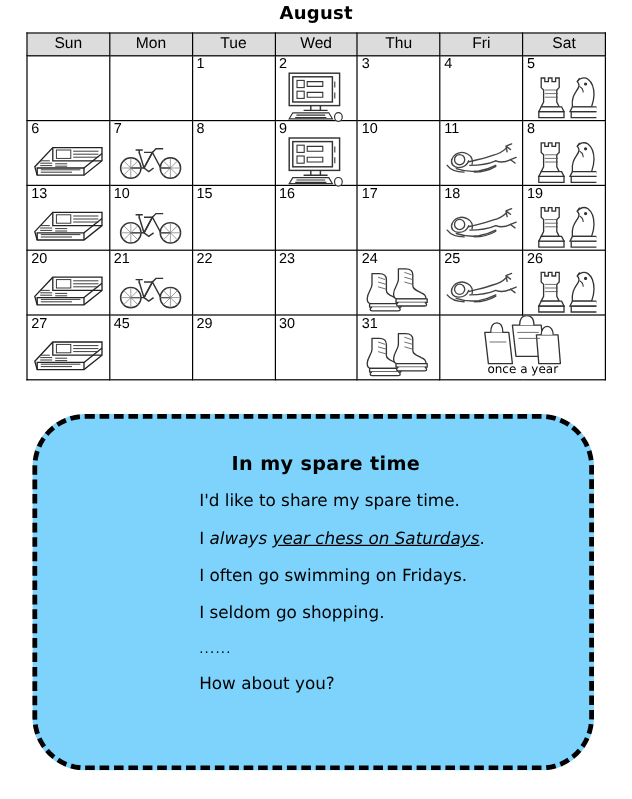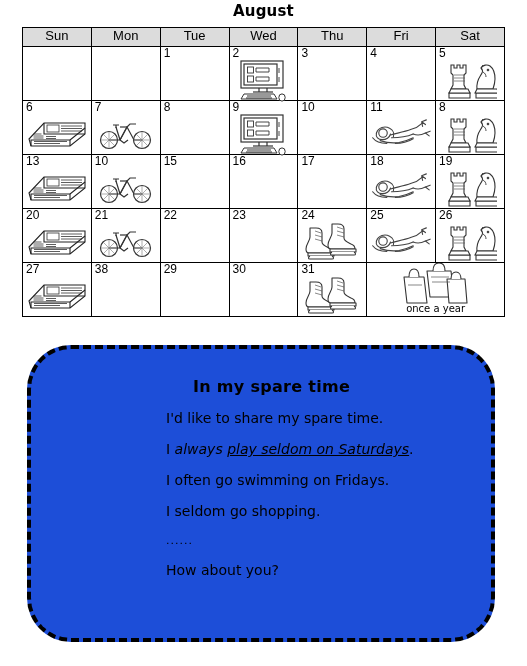--- a/index.html
+++ b/index.html
@@ -93,21 +93,21 @@
   
   #spare-time-panel {
     position: absolute;
     left: 27px;
     top: 345px;
     width: 468px;
     height: 297px;
     border: 4px dashed #000000;
     border-radius: 44px;
     box-sizing: border-box;
-    background: #1d4ed8;
+    background: #7dd3fc;
   }
   #panel-inner {
     position: absolute;
     left: 135px;
     top: 28px;
     width: 330px;
   }
   #panel-heading {
     font-size: 16px;
     font-weight: bold;
@@ -564,21 +564,21 @@
       <rect x="23" y="10" width="12" height="7"></rect>
       <path d="M37 11h21M37 13.5h21M37 16h21"></path>
       <path d="M10 26.5h33M10 28.5h26"></path>
       <path d="M9.5 23h10M9.5 21h10M9.5 19h8"></path>
       <path d="M22 21.5h10M22 23.5h10"></path>
     </g>
   </svg>
           </span>
         </td>
         <td>
-          <span class="daynum">38</span>
+          <span class="daynum">45</span>
         </td>
         <td>
           <span class="daynum">29</span>
         </td>
         <td>
           <span class="daynum">30</span>
         </td>
         <td>
           <span class="daynum">31</span>
           <span class="cell-icon">
@@ -623,20 +623,20 @@
         </td>
       </tr>
     </tbody>
 </table>
 
 <div id="spare-time-panel">
   <div id="panel-inner">
     <div id="panel-heading">In my spare time</div>
     <div id="panel-lines">
         <div class="panel-line">I'd like to share my spare time.</div>
-        <div class="panel-line">I <span class="it">always </span><span class="it-u">play seldom on Saturdays</span>.</div>
+        <div class="panel-line">I <span class="it">always </span><span class="it-u">year chess on Saturdays</span>.</div>
         <div class="panel-line">I often go swimming on Fridays.</div>
         <div class="panel-line">I seldom go shopping.</div>
         <div class="panel-line ellipsis">......</div>
         <div class="panel-line">How about you?</div>
       </div>
   </div>
 </div>
 
 </body></html>

